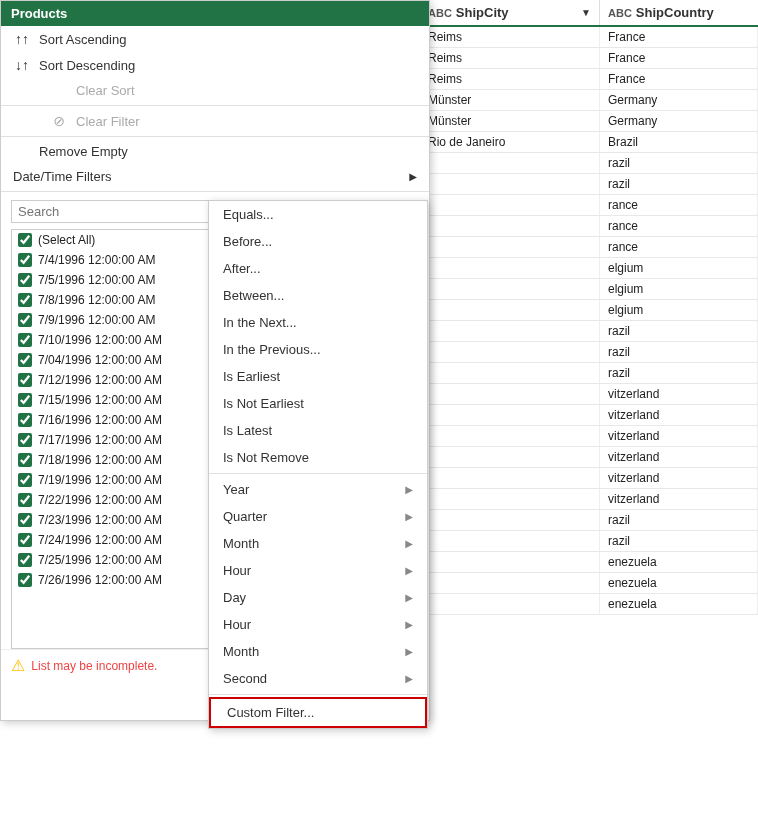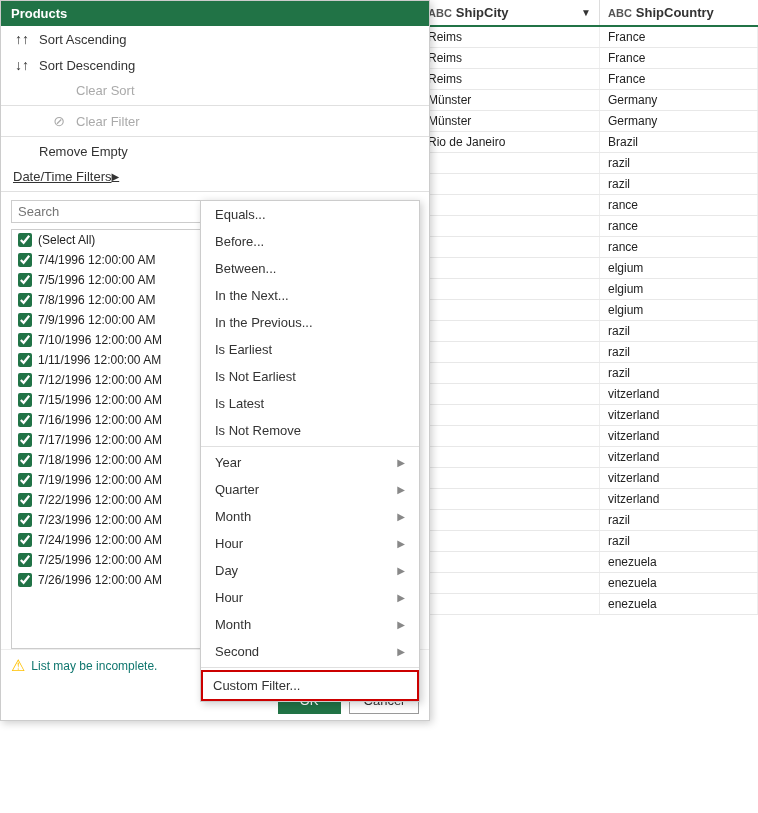--- a/index.html
+++ b/index.html
@@ -71,21 +71,21 @@
     .filter-list-item span { font-size: 12px; color: #222; }
 
     .filter-footer {
       display: flex;
       align-items: center;
       padding: 6px 10px;
       background: #fff;
       border-top: 1px solid #eee;
     }
     .warning-icon { color: #ffc000; margin-right: 6px; font-size: 16px; }
-    .incomplete-text { font-size: 12px; color: #0f766e; flex: 1; }
+    .incomplete-text { font-size: 12px; color: #ef4444; flex: 1; }
     .load-more-btn {
       color: #217346;
       cursor: pointer;
       text-decoration: none;
       font-size: 12px;
     }
 
     .filter-buttons {
       display: flex;
       justify-content: flex-end;
@@ -199,21 +199,21 @@
       color: #333;
       justify-content: space-between;
     }
     .submenu-item .arrow { font-size: 10px; color: #888; }
     .submenu-separator { border-top: 1px solid #e0e0e0; margin: 2px 0; }
 
     
     .custom-filter-item {
       display: flex;
       align-items: center;
-      padding: 6px 10px;
+      padding: 6px 16px;
       cursor: pointer;
       color: #333;
       border: 2px solid #cc0000;
       background: #fff;
     }
   </style>
 </head>
 <body>
 
 <div class="root">
@@ -430,21 +430,21 @@
     <div class="filter-separator"></div>
     <div class="filter-menu-item disabled">
       <span class="icon">⊘</span>
       <span>Clear Filter</span>
     </div>
     <div class="filter-separator"></div>
     <div class="filter-menu-item">
       <span class="icon"></span>
       <span>Remove Empty</span>
     </div>
-    <div class="filter-menu-item" style="justify-content:flex-start;text-decoration:underline;">
+    <div class="filter-menu-item" style="justify-content:space-between;">
       <span>Date/Time Filters</span>
       <span style="font-size:10px;">▶</span>
     </div>
 
     <div class="filter-separator"></div>
 
     <div class="filter-search-box">
       <input type="text" placeholder="Search" style="">
     </div>
 
@@ -468,21 +468,21 @@
         <div class="filter-list-item">
           <input type="checkbox" checked="" style="">
           <span>7/9/1996 12:00:00 AM</span>
         </div>
         <div class="filter-list-item">
           <input type="checkbox" checked="" style="">
           <span>7/10/1996 12:00:00 AM</span>
         </div>
         <div class="filter-list-item">
           <input type="checkbox" checked="" style="">
-          <span>1/11/1996 12:00:00 AM</span>
+          <span>7/04/1996 12:00:00 AM</span>
         </div>
         <div class="filter-list-item">
           <input type="checkbox" checked="" style="">
           <span>7/12/1996 12:00:00 AM</span>
         </div>
         <div class="filter-list-item">
           <input type="checkbox" checked="" style="">
           <span>7/15/1996 12:00:00 AM</span>
         </div>
         <div class="filter-list-item">
@@ -528,26 +528,29 @@
       <span class="incomplete-text">List may be incomplete.</span>
       <a class="load-more-btn">Load more</a>
     </div>
 
     <div class="filter-buttons">
       <button class="btn-ok">OK</button>
       <button class="btn-cancel">Cancel</button>
     </div>
   </div>
 
-  <div class="submenu" id="submenu" style="left: 200px; top: 200px;">
+  <div class="submenu" id="submenu" style="left: 208px; top: 200px;">
   <div class="submenu-item">
         <span>Equals...</span>
       </div>
       <div class="submenu-item">
         <span>Before...</span>
+      </div>
+      <div class="submenu-item">
+        <span>After...</span>
       </div>
       <div class="submenu-item">
         <span>Between...</span>
       </div>
       <div class="submenu-item">
         <span>In the Next...</span>
       </div>
       <div class="submenu-item">
         <span>In the Previous...</span>
       </div>

